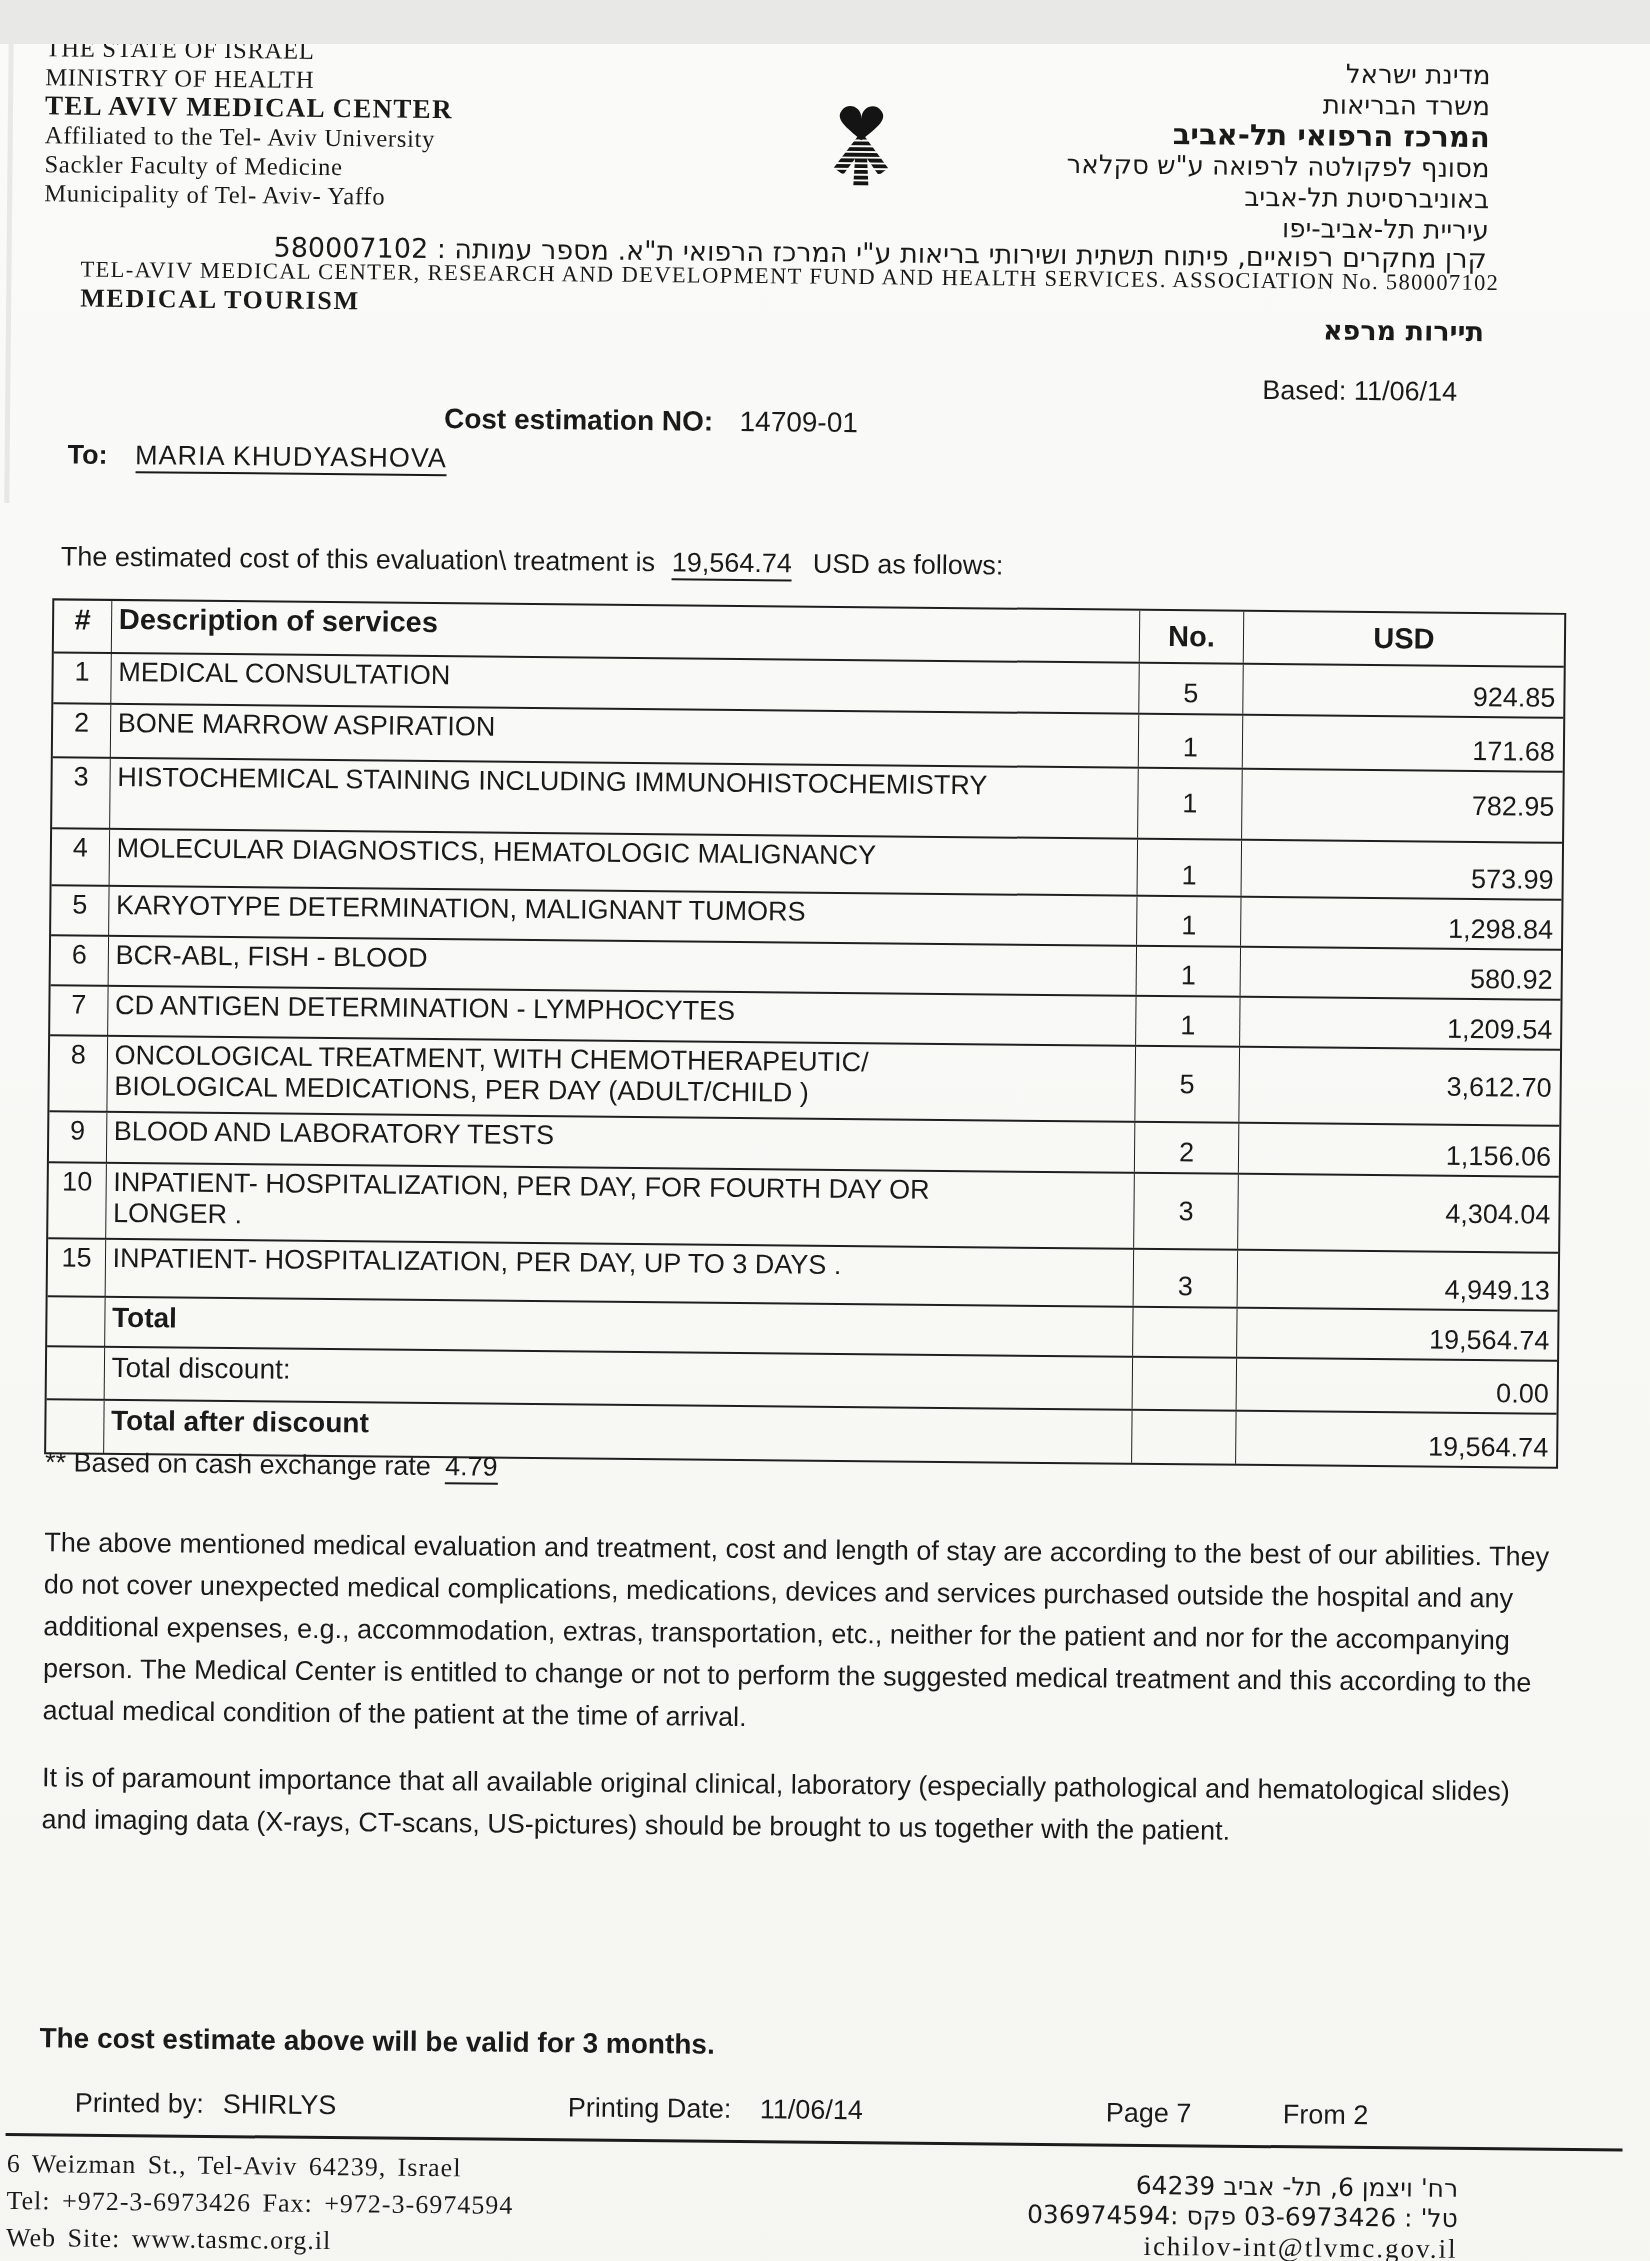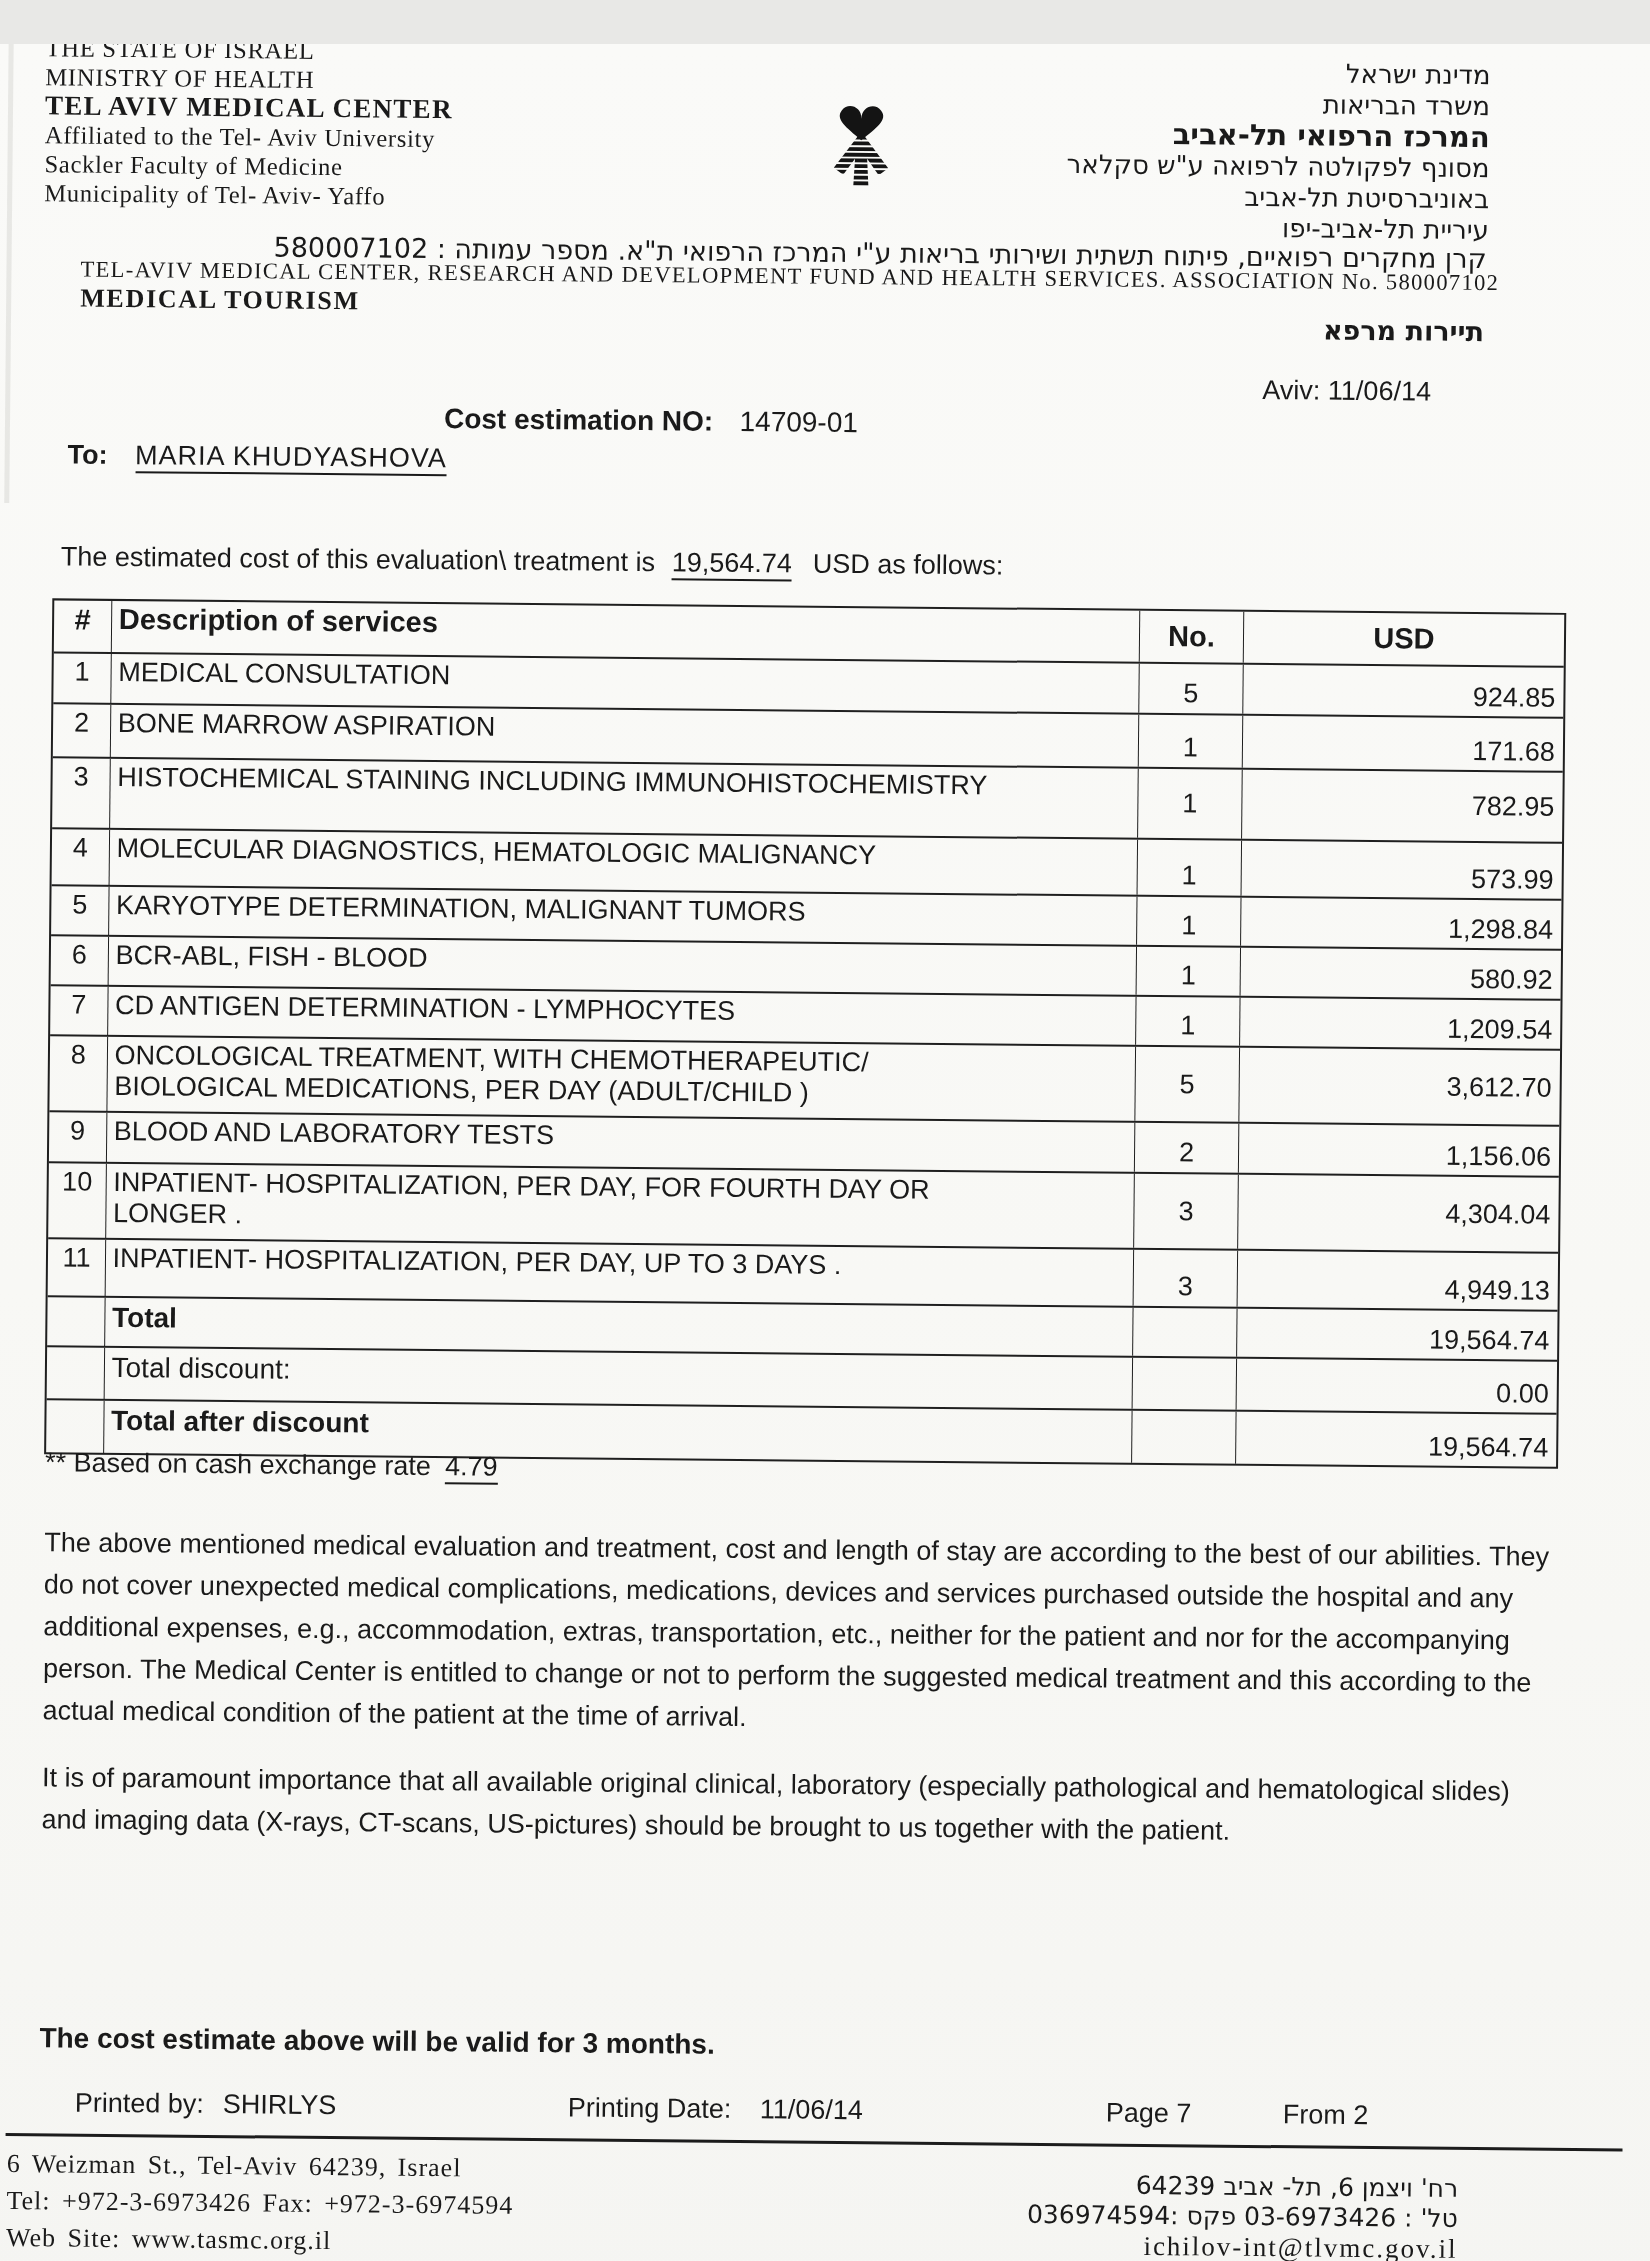--- a/index.html
+++ b/index.html
@@ -120,21 +120,21 @@
       <div>באוניברסיטת תל-אביב</div>
       <div>עיריית תל-אביב-יפו</div>
     </div>
 
     <div class="abs fund-he heb">קרן מחקרים רפואיים, פיתוח תשתית ושירותי בריאות ע"י המרכז הרפואי ת"א. מספר עמותה : 580007102</div>
     <div class="abs fund-en serif">TEL-AVIV MEDICAL CENTER, RESEARCH AND DEVELOPMENT FUND AND HEALTH SERVICES. ASSOCIATION No. 580007102</div>
     <div class="abs dept-en serif b">MEDICAL TOURISM</div>
     <div class="abs dept-he heb b">תיירות מרפא</div>
 
     <div class="abs date-line">
-      <span>Aviv:</span>
+      <span>Based:</span>
       <span>11/06/14</span>
     </div>
     <div class="abs estimation-line">
       <span class="b">Cost estimation NO:</span>
       <span class="val">14709-01</span>
     </div>
     <div class="abs to-line">
       <span class="b">To:</span>
       <span class="val u">MARIA KHUDYASHOVA</span>
     </div>
@@ -207,21 +207,21 @@
         <div class="c c-qty">2</div>
         <div class="c c-usd">1,156.06</div>
       </div>
       <div class="trow mid" style="height:74px">
         <div class="c c-num">10</div>
         <div class="c c-desc"><span class="txt">INPATIENT- HOSPITALIZATION, PER DAY, FOR FOURTH DAY OR LONGER .</span></div>
         <div class="c c-qty">3</div>
         <div class="c c-usd">4,304.04</div>
       </div>
       <div class="trow" style="height:56px">
-        <div class="c c-num">11</div>
+        <div class="c c-num">15</div>
         <div class="c c-desc"><span class="txt">INPATIENT- HOSPITALIZATION, PER DAY, UP TO 3 DAYS .</span></div>
         <div class="c c-qty">3</div>
         <div class="c c-usd">4,949.13</div>
       </div>
 
       <div class="trow tot" style="height:48px">
         <div class="c c-num"></div>
         <div class="c c-desc b">Total</div>
         <div class="c c-qty"></div>
         <div class="c c-usd">19,564.74</div>

